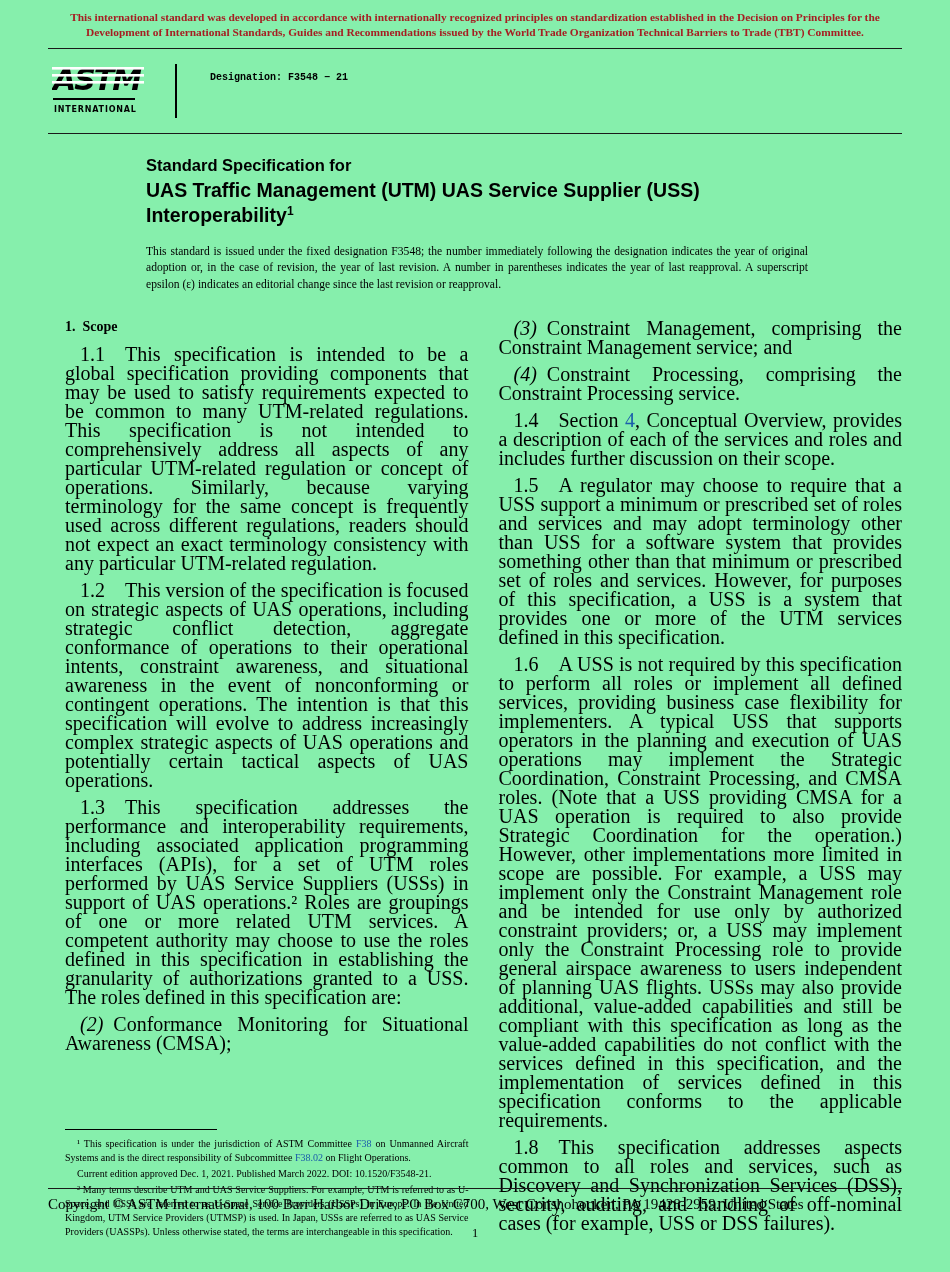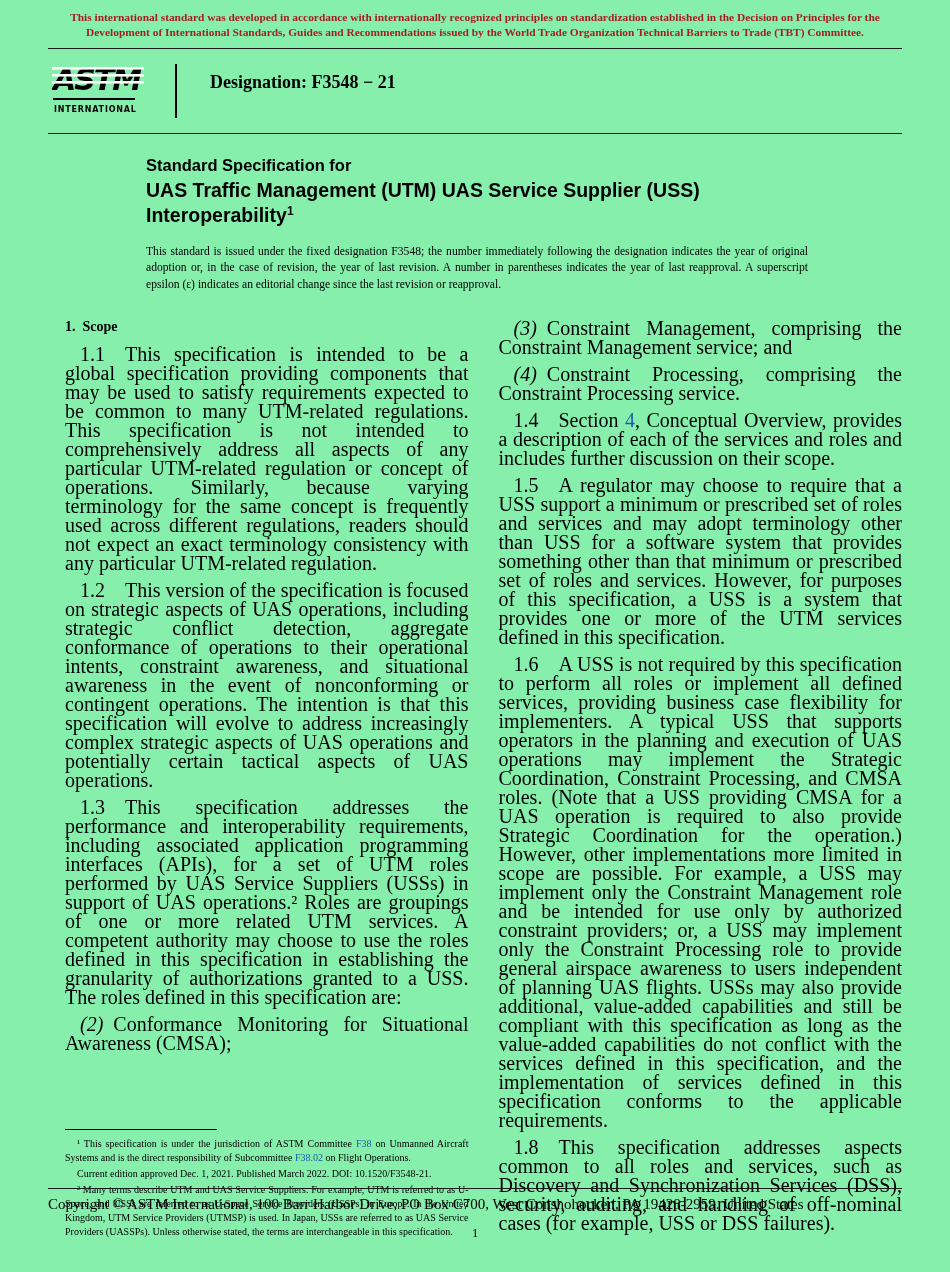--- a/index.html
+++ b/index.html
@@ -20,22 +20,22 @@
     font-weight:bold;
     font-size:11.4px;
     line-height:1.34;
     color:var(--accent_red,#a61e22);
   }
   .rule { border-top:1px solid #1a1a1a; height:0; }
   .header-row { display:flex; align-items:center; padding:9px 0 9px 4px;gap:19px; }
   .logo-box { width:92px; flex:0 0 auto; }
   .v-div { width:2px; height:54px; background:#000; margin:0 14px 0 12px; flex:0 0 auto; }
   .designation {
-    font-family:Liberation Serif, serif;
-    font-weight:bold; font-size:18px;
+    font-family:Liberation Mono, monospace;
+    font-weight:bold; font-size:10px;
     align-self:flex-start; margin-top:14px;
   }
   .title-block { margin:22px 0 0 98px; font-family:"Liberation Sans", sans-serif; font-weight:bold; }
   .title-kicker { font-size:16.5px; margin-bottom:3px; }
   .title-main { font-size:19.5px; line-height:1.3; width:700px; }
   .title-main sup { font-size:12px; }
   .issuance {
     margin:16px 0 0 98px; width:662px;
     font-size:11.6px; line-height:1.4; text-align:justify;
   }

